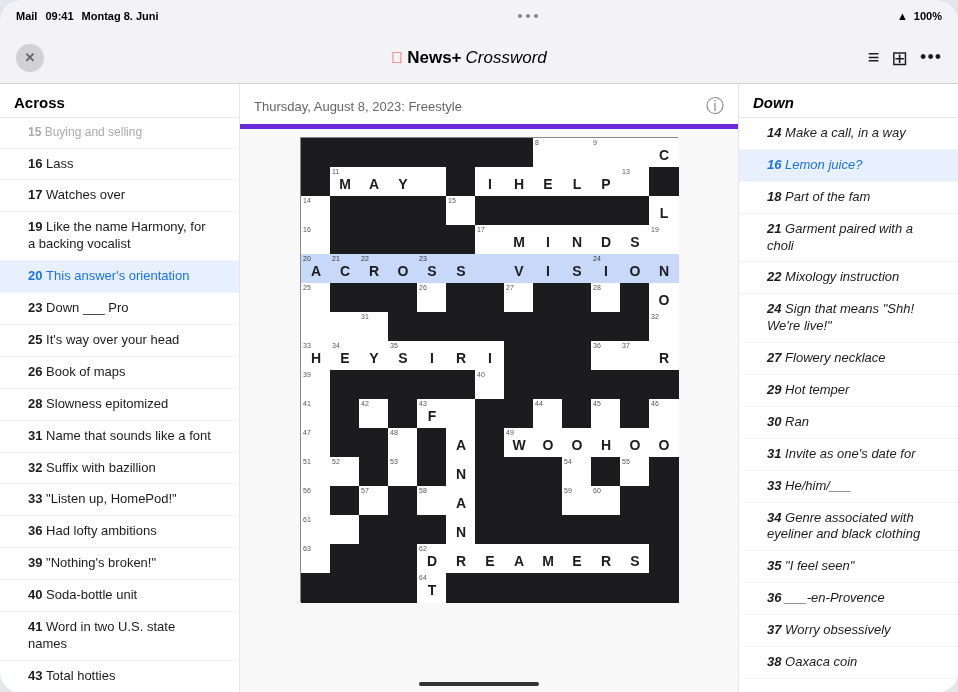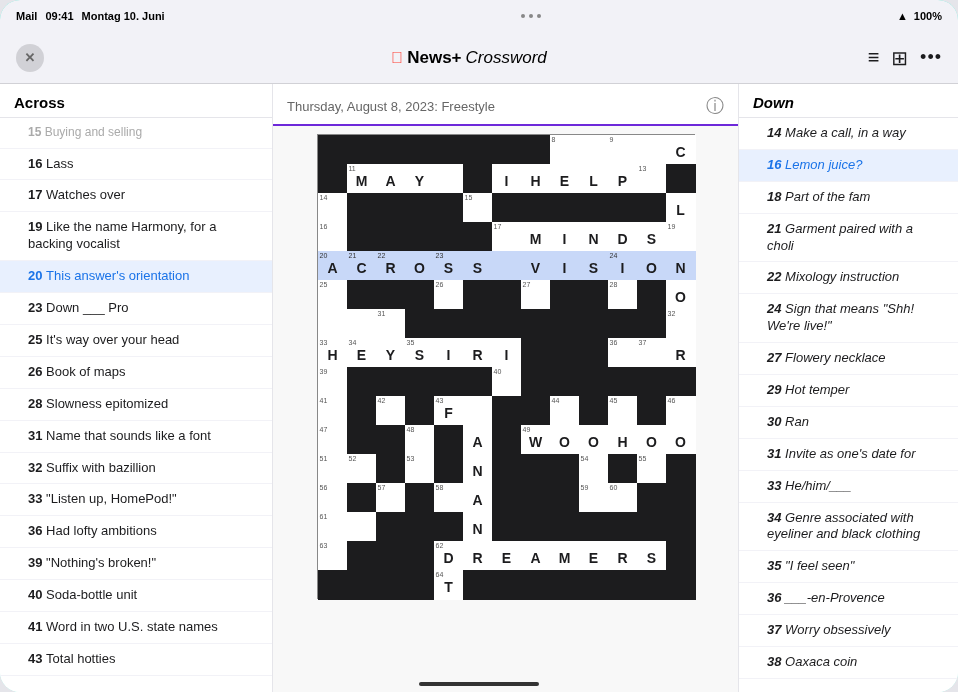--- a/index.html
+++ b/index.html
@@ -68,21 +68,21 @@
 
     
     .main-content {
       display: flex;
       height: calc(692px - 84px);
       background: #fff;
     }
 
     
     .clues-left {
-      width: 273px;
+      width: 240px;
       background: #fff;
       border-right: 1px solid #e5e5ea;
       display: flex;
       flex-direction: column;
       overflow: hidden;
     }
     .clues-header {
       padding: 10px 14px 6px;
       font-size: 15px;
       font-weight: 700;
@@ -114,21 +114,21 @@
       background: #f8f8f8;
       display: flex;
       flex-direction: column;
       overflow: hidden;
     }
     .grid-header {
       padding: 10px 14px 6px;
       display: flex;
       align-items: center;
       justify-content: space-between;
-      border-bottom: 2px solid #6d28d9;
+      border-bottom: 5px solid #6d28d9;
       background: #fff;
     }
     .grid-title { font-size: 13px; color: #666; font-weight: 500; }
     .grid-info-btn { font-size: 18px; color: #888; cursor: pointer; }
 
     .grid-container {
       flex: 1;
       display: flex;
       align-items: flex-start;
       justify-content: center;
@@ -209,21 +209,21 @@
   </style>
 </head>
 <body>
 
 <div class="ipad-frame">
 
   <div class="status-bar">
     <div class="status-left">
       <span>Mail</span>
       <span>09:41</span>
-      <span>Montag 10. Juni</span>
+      <span>Montag 8. Juni</span>
     </div>
     <div class="dots-center">
       <div class="dot-nav"></div>
       <div class="dot-nav"></div>
       <div class="dot-nav"></div>
     </div>
     <div class="status-right">
       <span>▲</span>
       <span>100%</span>
     </div>

